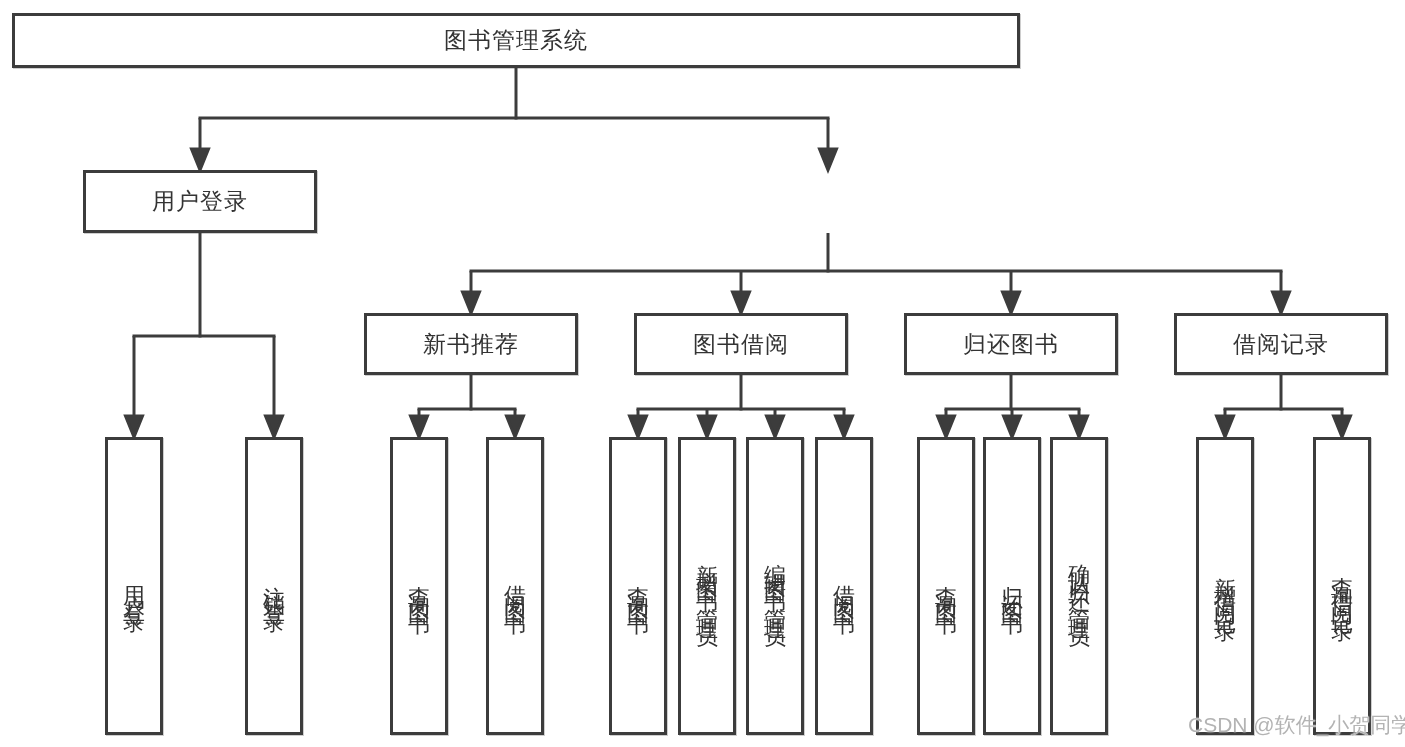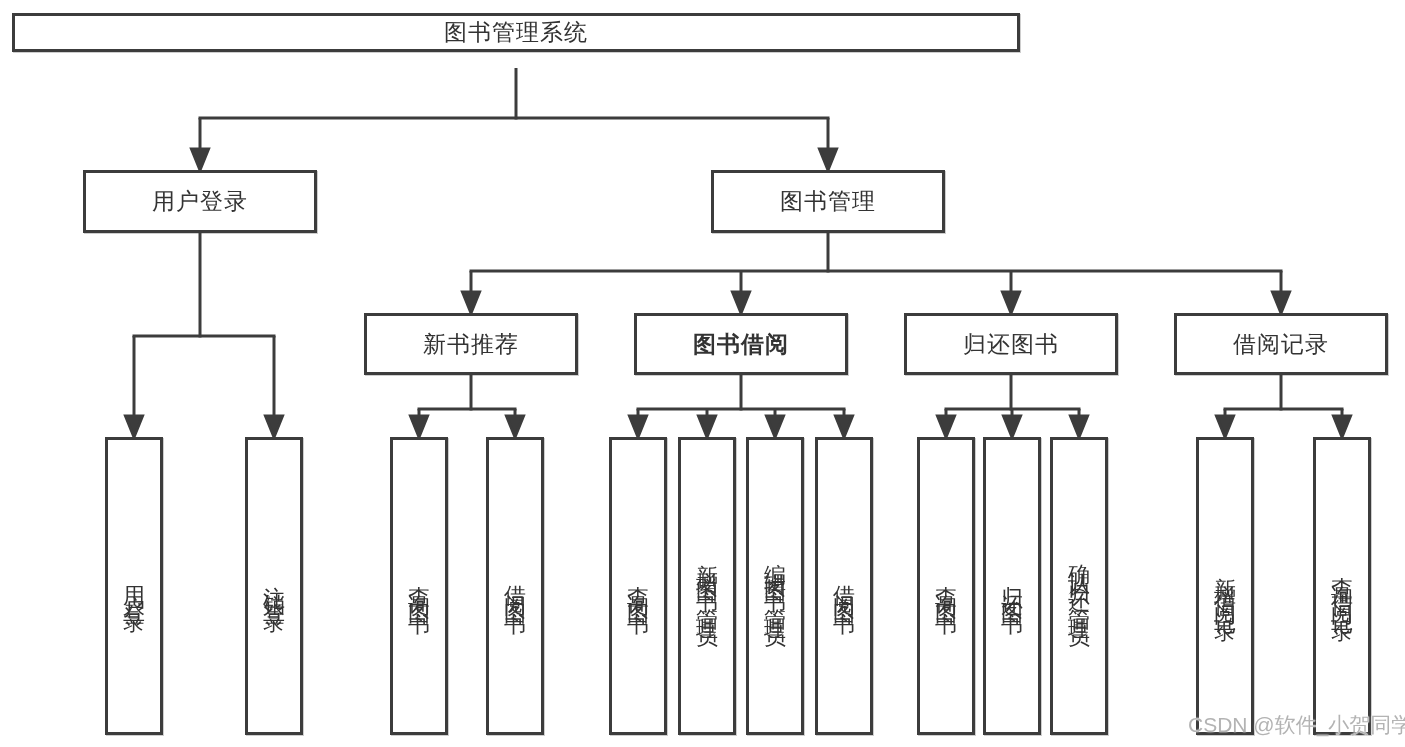--- a/index.html
+++ b/index.html
@@ -17,26 +17,26 @@
     background:#ffffff;
     border:3px solid #3c3c3c;
     box-shadow:1px 1px 0 rgba(60,60,60,0.25);
     display:flex;align-items:center;justify-content:center;
     color:#333333;
     font-size:23px;
     letter-spacing:1px;
     z-index:2;
   }
   
-  .root-box {left:12px;  top:13px;  width:1008px; height:39px;}
+  .root-box {left:12px;  top:13px;  width:1008px; height:55px;}
   .n-login  {left:83px;  top:170px; width:234px;  height:63px;}
   .n-mgmt   {left:711px; top:170px; width:234px;  height:63px;}
   .l2       {top:313px;  width:214px; height:62px;}
   .n-newbook{left:364px;}
-  .n-borrow {left:634px;font-weight:bold;}
+  .n-borrow {left:634px;}
   .n-current{left:904px;}
   .n-records{left:1174px;}
   
   .leaf{top:437px;width:58px;height:298px;}
   .leaf .vtext{
     writing-mode:vertical-rl;
     text-orientation:mixed;
     font-size:22px;
     letter-spacing:9px;
     white-space:nowrap;
@@ -125,23 +125,20 @@
     </g>
   </svg>
 
   <div class="box root-box">
     <span>图书管理系统</span>
   </div>
 
   <div class="box n-login">
     <span>用户登录</span>
   </div>
-  <div class="box n-mgmt">
-    <span>图书管理</span>
-  </div>
 
   <div class="box l2 n-newbook">
     <span>新书推荐</span>
   </div>
   <div class="box l2 n-borrow">
     <span>图书借阅</span>
   </div>
   <div class="box l2 n-current">
     <span>归还图书</span>
   </div>

